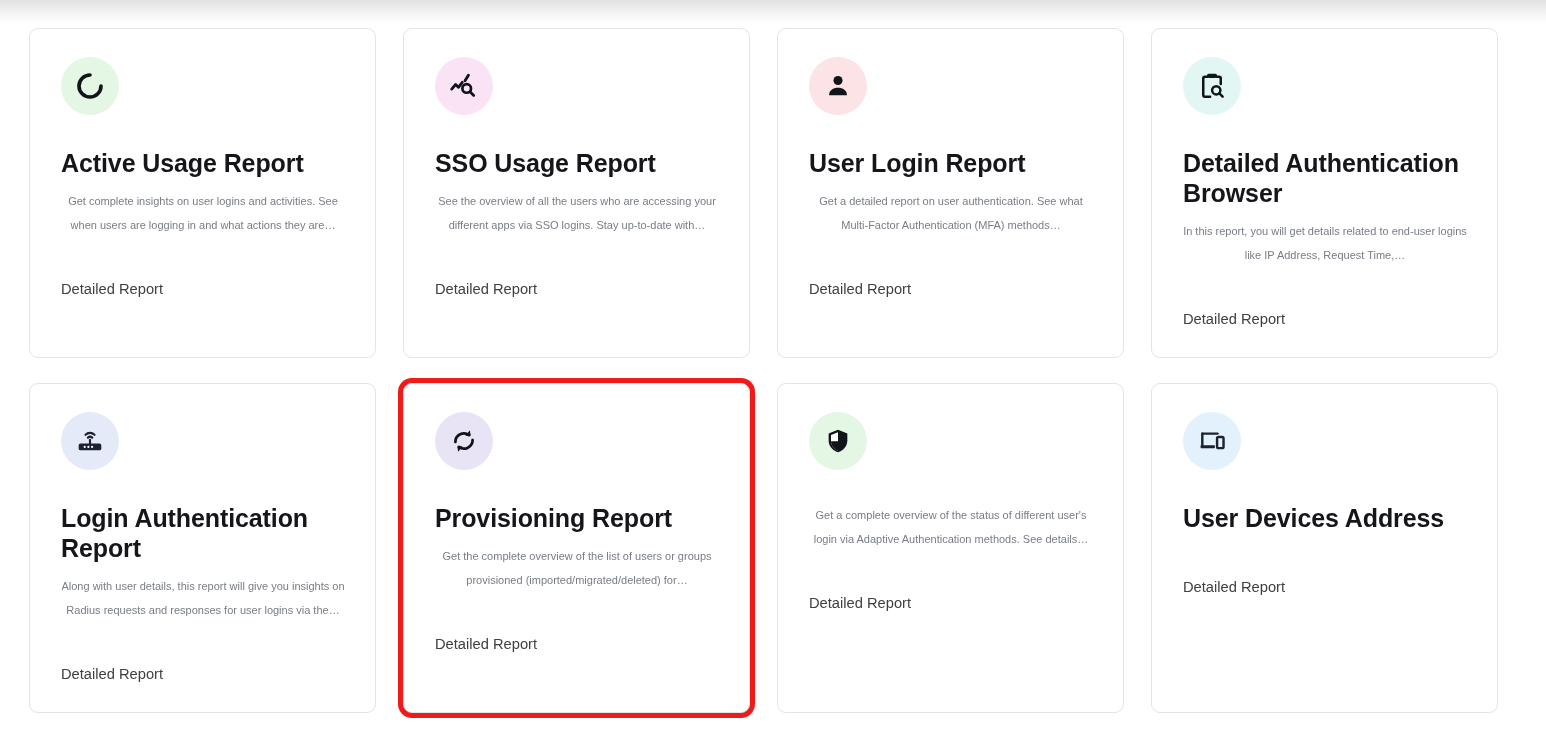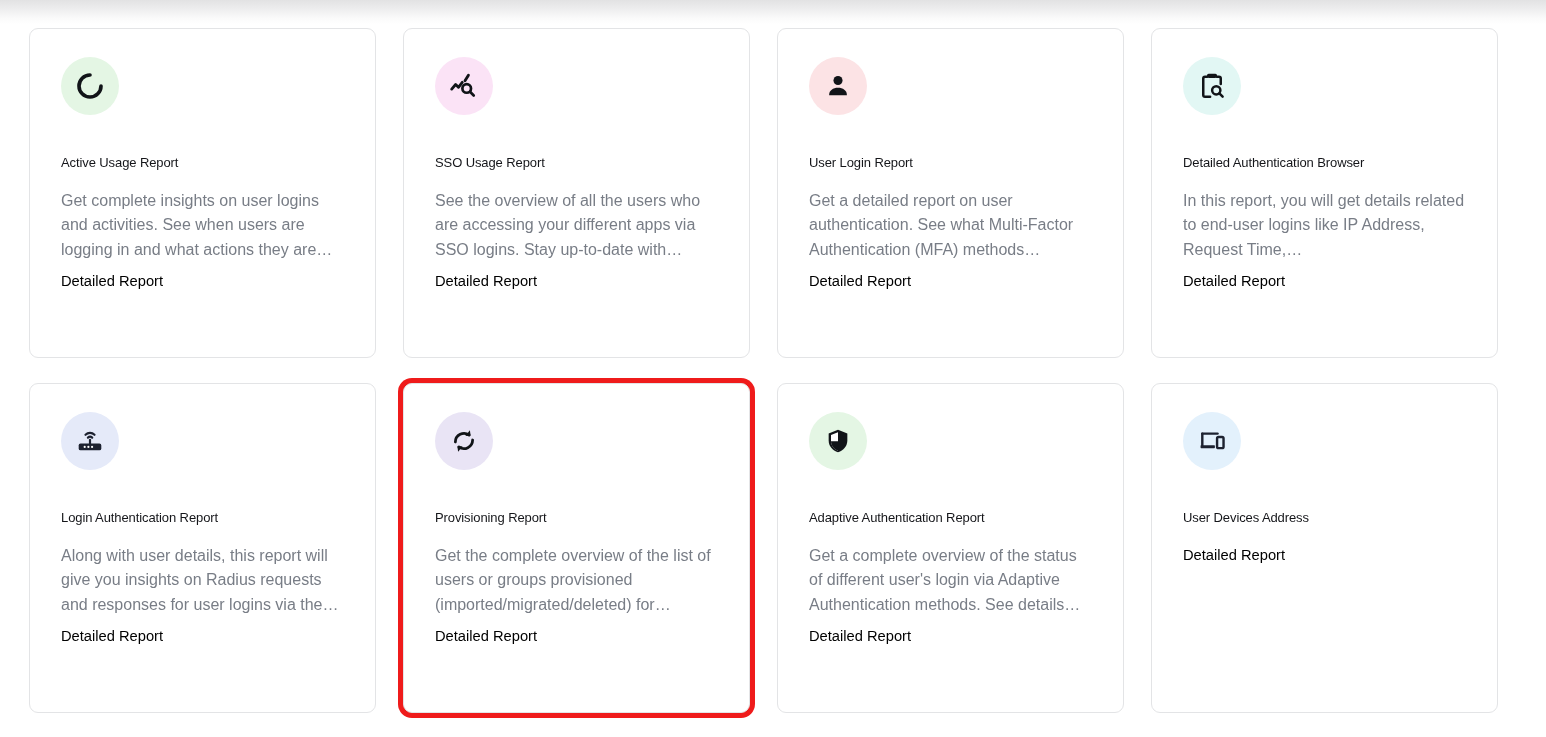--- a/index.html
+++ b/index.html
@@ -58,44 +58,46 @@
     border-radius: 50%;
     display: flex;
     align-items: center;
     justify-content: center;
     margin-bottom: 33px;
   }
 
   .icon-badge svg { display: block; }
 
   .card-title {
-    font-size: 13px;
+    font-size: 25px;
     line-height: 30px;
-    font-weight: 400;
+    font-weight: 700;
     color: #15161a;
     letter-spacing: -0.1px;
     margin-bottom: 11px;
     max-width: 290px;
   }
 
   .card-desc {
-    font-size: 16px;
+    font-size: 11px;
     line-height: 24.3px;
     color: #787d86;
     max-width: 286px;
     margin-bottom: 8px;
+    text-align: center;
   }
 
   .card-link {
     display: inline-block;
     font-size: 14.7px;
     line-height: 22px;
-    color: #000000;
+    color: #404040;
     text-decoration: none;
     cursor: pointer;
+    margin-top: 32px;
   }
 </style>
 </head>
 <body>
 
 <div class="top-gradient"></div>
 
 <div class="grid" id="grid">
     <div class="card">
     <div class="icon-badge" style="background:#e4f6e4">
@@ -176,21 +178,20 @@
     <a class="card-link">Detailed Report</a>
   </div>
     <div class="card">
     <div class="icon-badge" style="background:#e4f6e4">
     <svg width="28" height="28" viewBox="0 0 24 24" fill="none">
       <path d="M12 2.4l8 3.1v6.1c0 4.7-3.3 8.7-8 10-4.7-1.3-8-5.3-8-10V5.5l8-3.1z" fill="#111418"></path>
       <path d="M12 4.4v15.9c-3.4-1.2-6-4.3-6-8.3V6.9l6-2.5z" fill="#ffffff"></path>
       <path d="M12 12.2v8.1c-3.4-1.2-6-4.3-6-8.3v.2h6z" fill="#111418"></path>
     </svg>
       </div>
-    <div class="card-title">Adaptive Authentication Report</div>
     <div class="card-desc">Get a complete overview of the status of different user's login via Adaptive Authentication methods. See details…</div>
     <a class="card-link">Detailed Report</a>
   </div>
     <div class="card">
     <div class="icon-badge" style="background:#e3f1fc">
     <svg width="30" height="30" viewBox="0 0 26 26" fill="none">
       <path d="M4.6 6.6h13.2" stroke="#1d2230" stroke-width="2.1" stroke-linecap="round"></path>
       <path d="M4.6 6.6v10.1" stroke="#1d2230" stroke-width="2.1" stroke-linecap="round"></path>
       <rect x="3.1" y="16.6" width="12.4" height="2.6" rx="0.6" fill="#1d2230"></rect>
       <rect x="17.4" y="9.6" width="5.6" height="9.6" rx="1.3" stroke="#1d2230" stroke-width="2.1"></rect>

